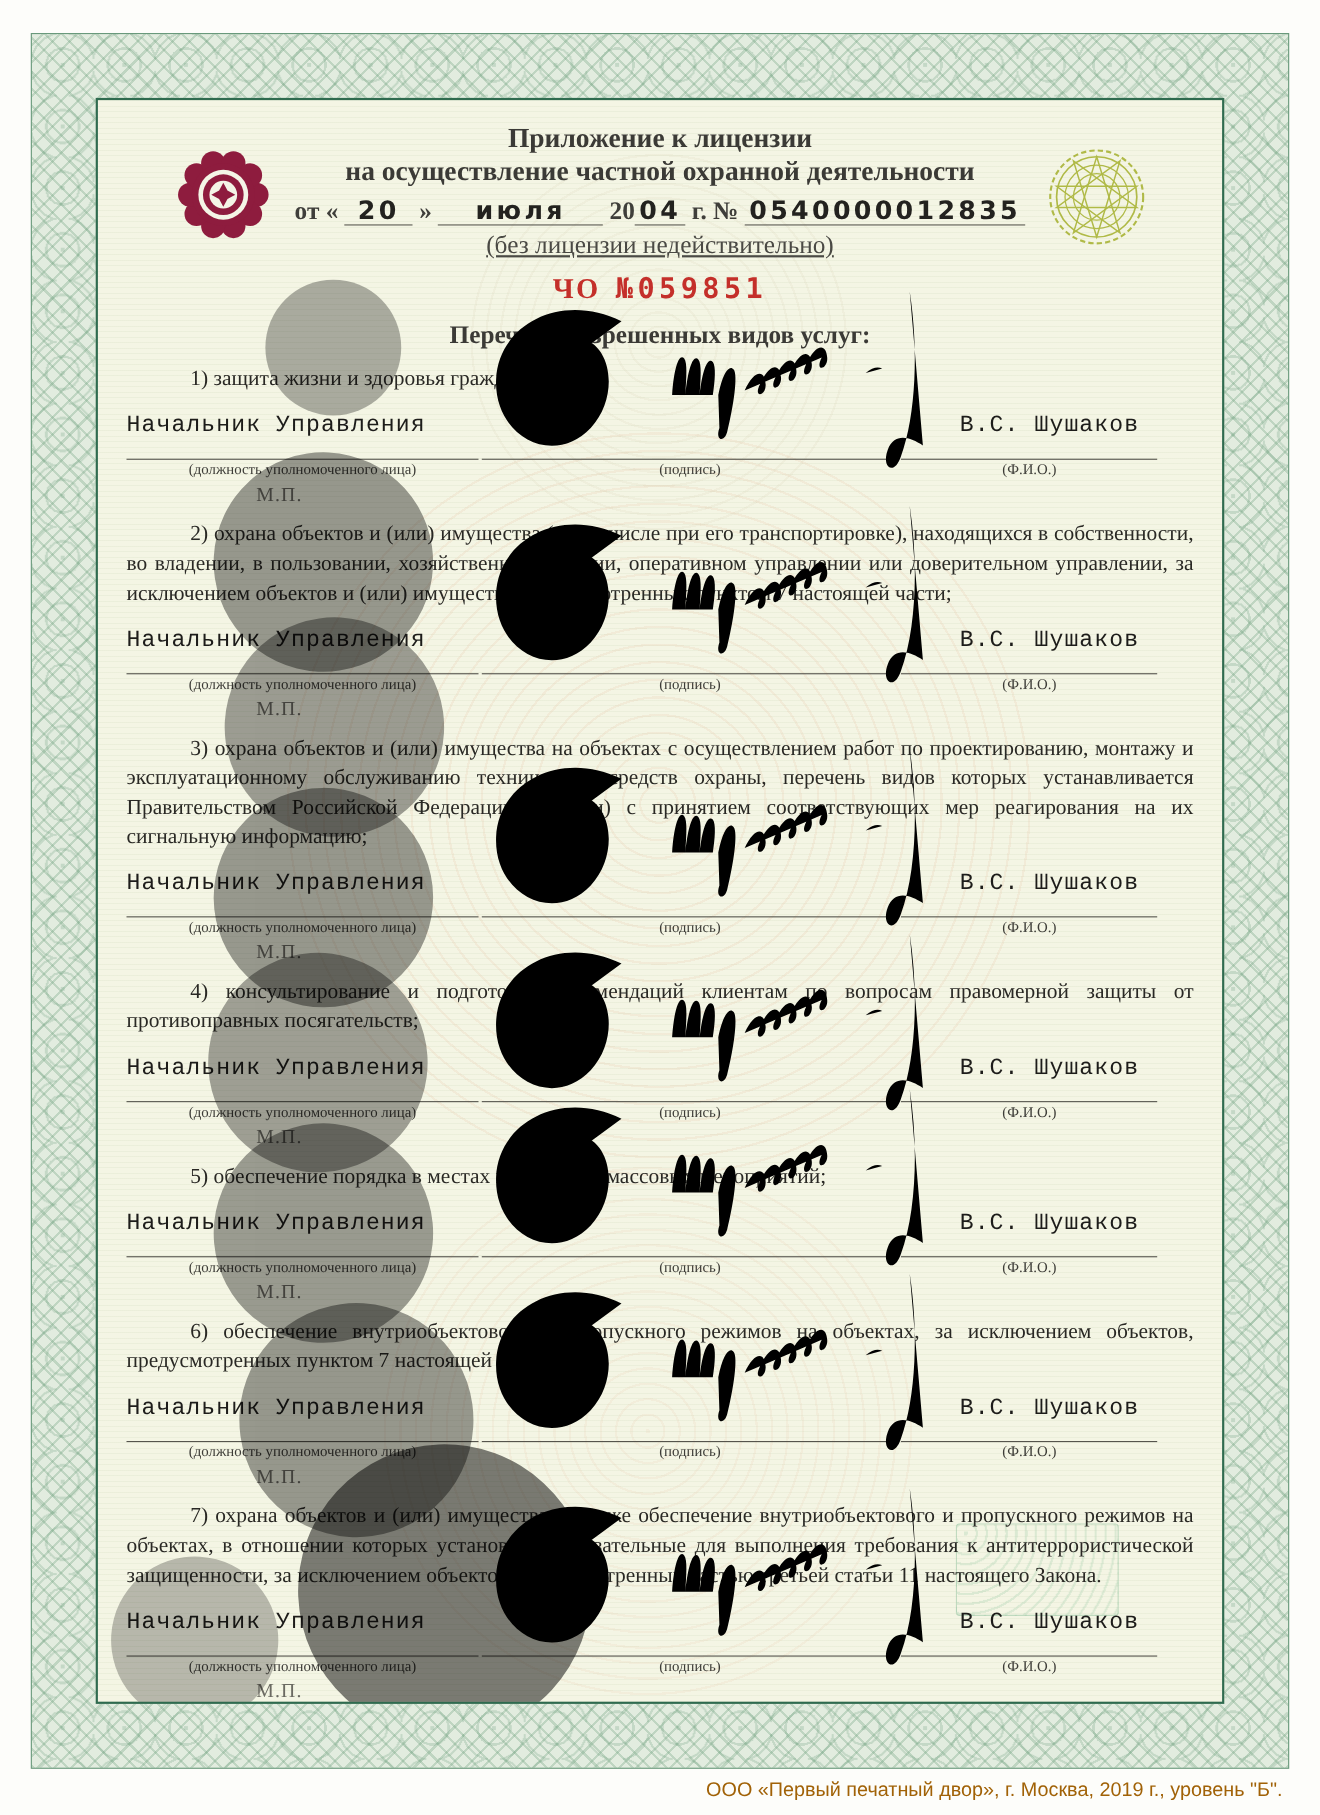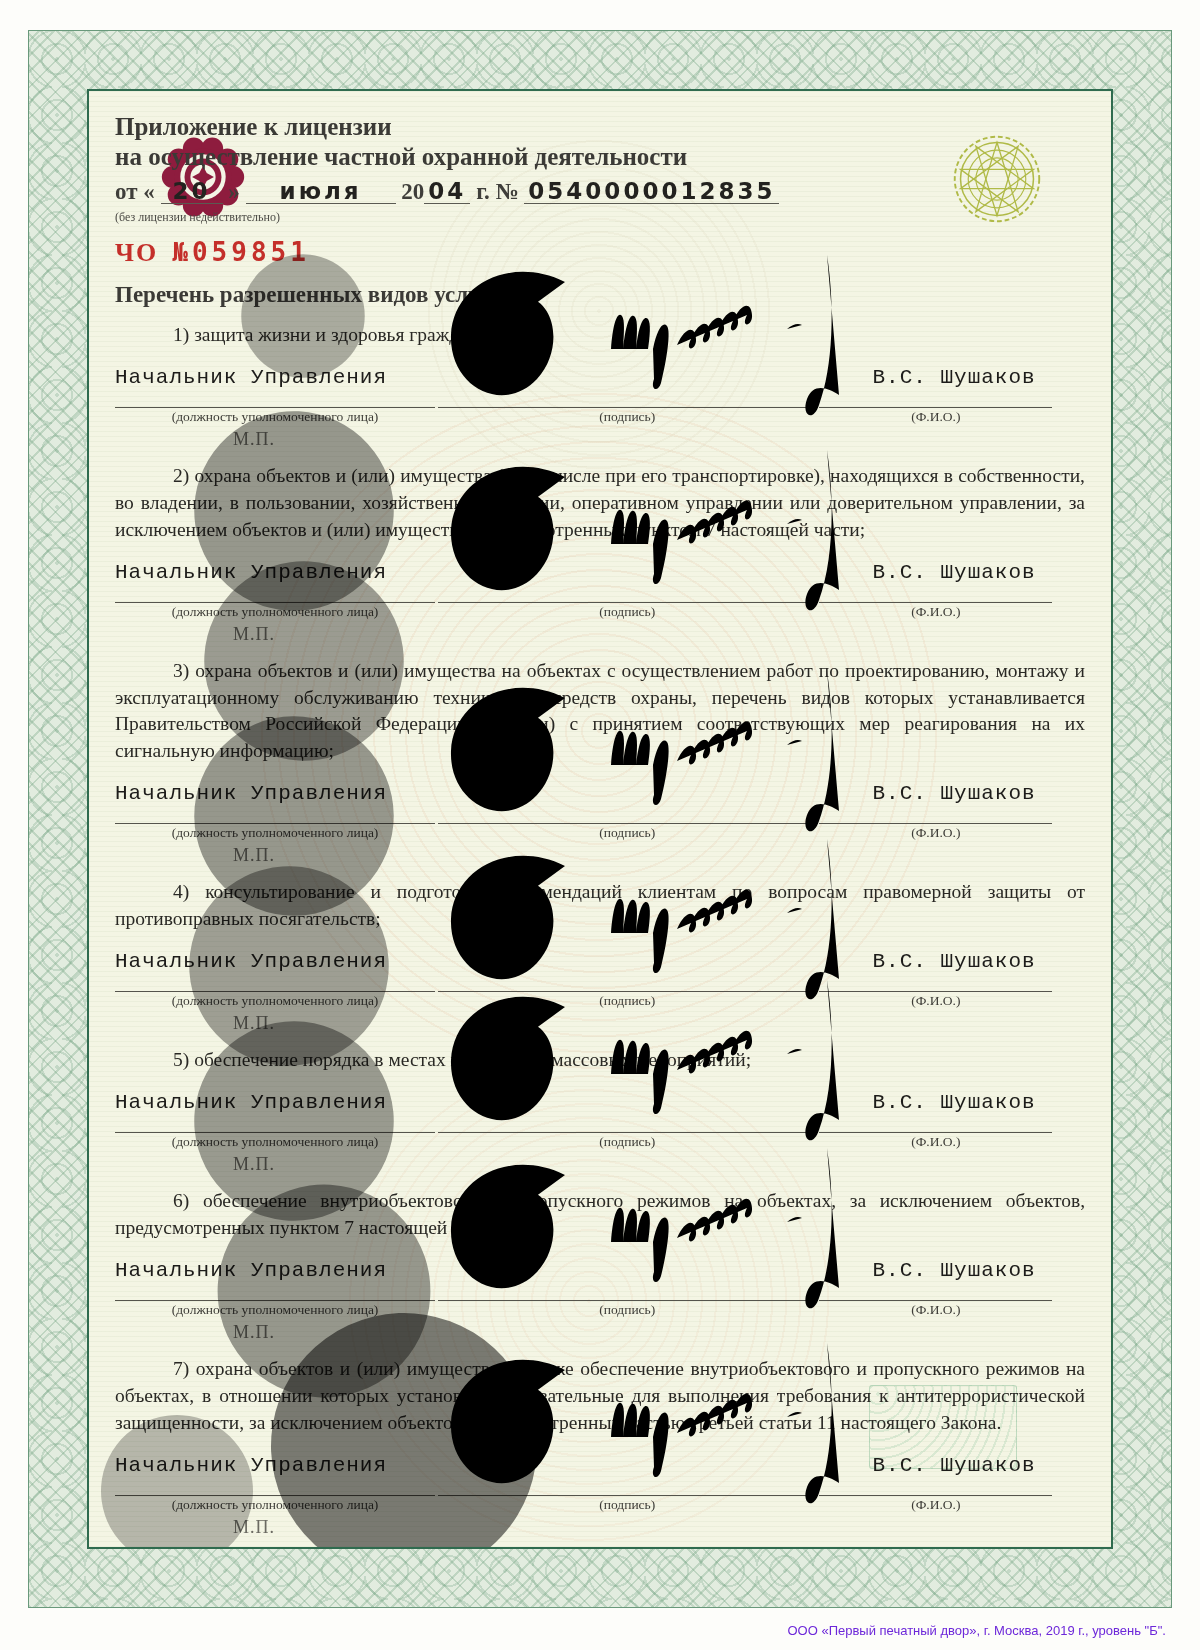--- a/index.html
+++ b/index.html
@@ -35,31 +35,31 @@
        background:repeating-radial-gradient(circle, rgba(228,182,150,.12) 0 2px, transparent 2px 14px);}
   .wm3{left:330px;top:40px;width:360px;height:360px;
        background:repeating-radial-gradient(circle, rgba(210,200,170,.14) 0 2px, transparent 2px 13px);}
 
   .sec-box{position:absolute;right:94px;bottom:78px;width:146px;height:82px;
     border:1px solid rgba(150,195,160,.55);
     background:repeating-radial-gradient(circle at 8px 8px, rgba(160,205,170,.30) 0 2px, transparent 2px 9px);
     z-index:1;border-radius:3px;}
 
   
-  .hdr{position:relative;text-align:left;z-index:2;}
+  .hdr{position:relative;text-align:center;z-index:2;}
   .t1{font-size:25px;font-weight:bold;color:#3b3a36;margin-top:8px;}
   .t2{font-size:25px;font-weight:bold;color:#3b3a36;margin-top:2px;}
   .dateline{margin-top:8px;font-size:23px;color:#3f3e3a;font-weight:bold;white-space:nowrap;}
   .fill{font-family:"DejaVu Sans",sans-serif;font-weight:700;letter-spacing:3px;color:#23221f;
         display:inline-block;border-bottom:1.5px solid #5a5a52;line-height:1.05;}
   .slot-day{padding:0 12px;}
   .slot-month{padding:0 34px;}
   .slot-year{padding:0 4px;}
   .slot-num{padding:0 4px;}
-  .note{font-size:12px;color:#4a4944;margin-top:5px;}
+  .note{font-size:23px;color:#4a4944;margin-top:5px;text-decoration:underline;}
   .series{margin-top:12px;font-size:26px;color:#c42f2a;font-weight:bold;letter-spacing:2px;}
   .series .sn{font-family:"DejaVu Sans Mono",monospace;font-weight:700;letter-spacing:4px;margin-left:14px;}
   .listtitle{margin-top:14px;font-size:23px;font-weight:bold;color:#3b3a36;}
 
   
   .para{position:relative;z-index:2;margin:14px 0 4px;font-size:19.5px;line-height:1.38;color:#292824;
         text-align:justify;text-indent:58px;}
 
   
   .sig{position:relative;z-index:2;margin:2px 0 8px;}
@@ -80,21 +80,21 @@
   
   .stamp{position:absolute;z-index:3;pointer-events:none;}
 
   
   .rosette{position:absolute;z-index:1;}
   .ros-red{left:72px;top:44px;width:84px;height:84px;}
   .ros-green{right:66px;top:40px;width:96px;height:96px;opacity:.9;}
 
   
   .footer{position:absolute;right:34px;bottom:12px;font-family:"Liberation Sans",sans-serif;
-          font-size:13px;color:#6d28d9;z-index:2;}
+          font-size:18px;color:#a16207;z-index:2;}
 </style>
 </head>
 <body>
 
 <div class="page">
 
   <svg width="0" height="0" style="position:absolute">
     <defs>
       <g id="stamp-sym">
         <circle cx="100" cy="100" r="95" stroke-width="3"></circle>

